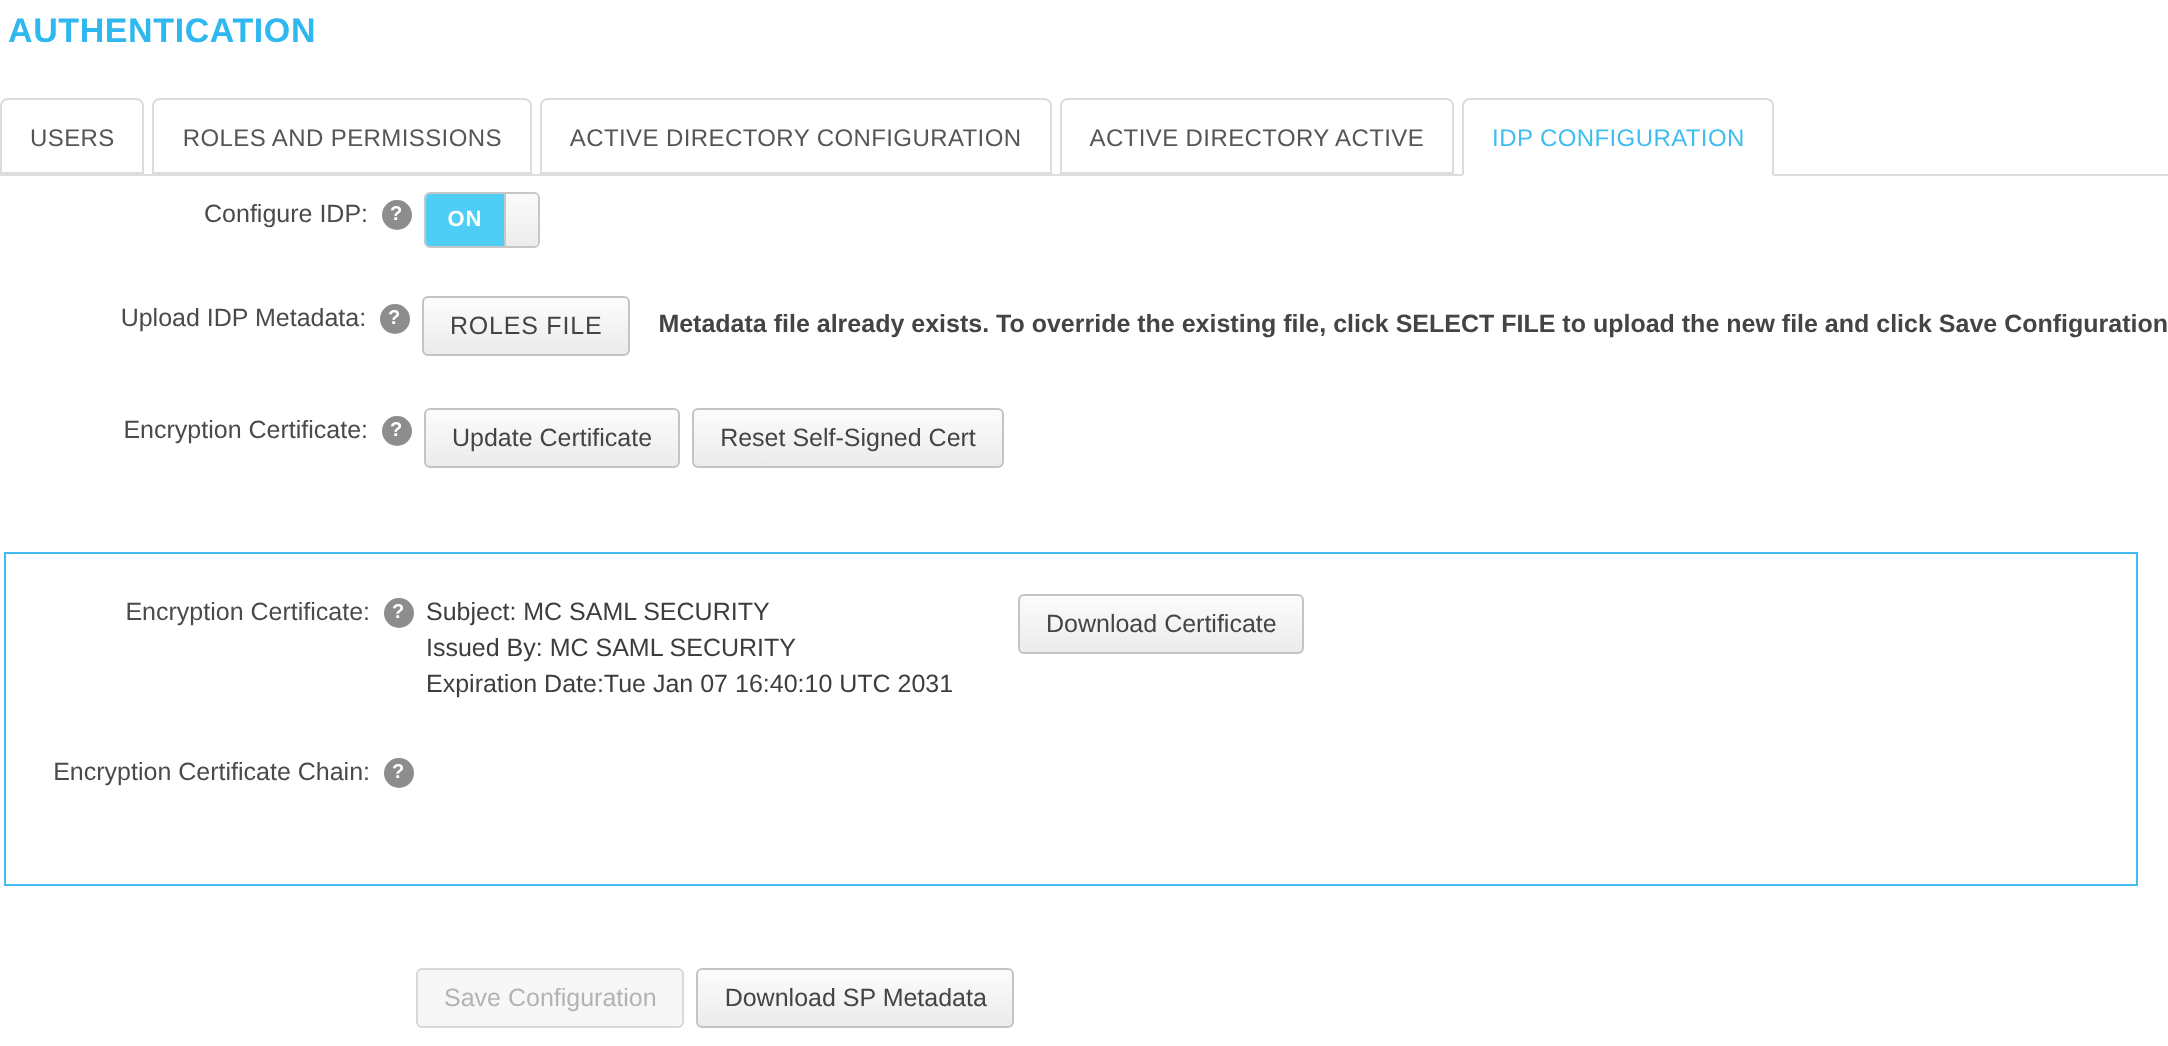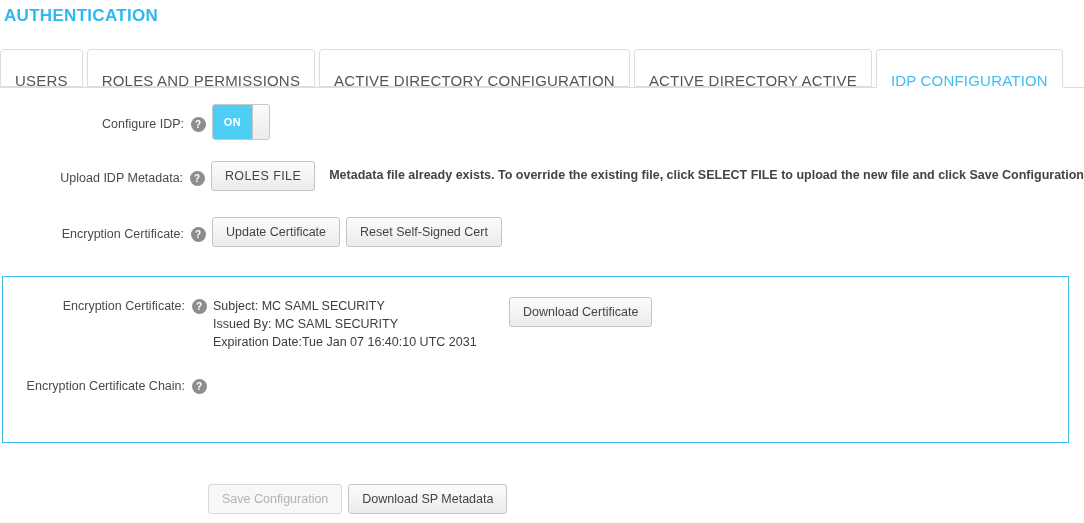--- a/index.html
+++ b/index.html
@@ -35,23 +35,23 @@
     width: 1084px;
     height: 40px;
     display: flex;
     align-items: flex-end;
     border-bottom: 1px solid #dddddd;
     box-sizing: border-box;
   }
   .tab {
     height: 38px;
     line-height: 38px;
-    padding: 12px 14px;
+    padding: 0 14px;
     margin-right: 4px;
-    font-size: 15px;
+    font-size: 12px;
     letter-spacing: 0.2px;
     color: #555555;
     background: #ffffff;
     border: 1px solid #dcdcdc;
     border-radius: 4px 4px 0 0;
     box-sizing: border-box;
     white-space: nowrap;
     cursor: pointer;
   }
   .tab.active {
@@ -67,21 +67,21 @@
 
   
   .form-area {
     position: absolute;
     left: 0;
     top: 96px;
     width: 1084px;
   }
   .row {
     display: flex;
-    align-items: center;
+    align-items: flex-start;
     margin-bottom: 0;
   }
   .label-col {
     width: 184px;
     text-align: right;
     font-size: 12.5px;
     color: #4a4a4a;
     padding-top: 4px;
     white-space: nowrap;
   }
@@ -107,21 +107,21 @@
   }
   .field-col {
     flex: 1;
     display: flex;
     align-items: flex-start;
   }
 
   
   .toggle {
     width: 58px;
-    height: 36px;
+    height: 28px;
     border: 1px solid #c7c7c7;
     border-radius: 3px;
     background: #f2f2f2;
     display: flex;
     align-items: stretch;
     box-sizing: border-box;
     cursor: pointer;
     overflow: hidden;
   }
   .toggle-on {

